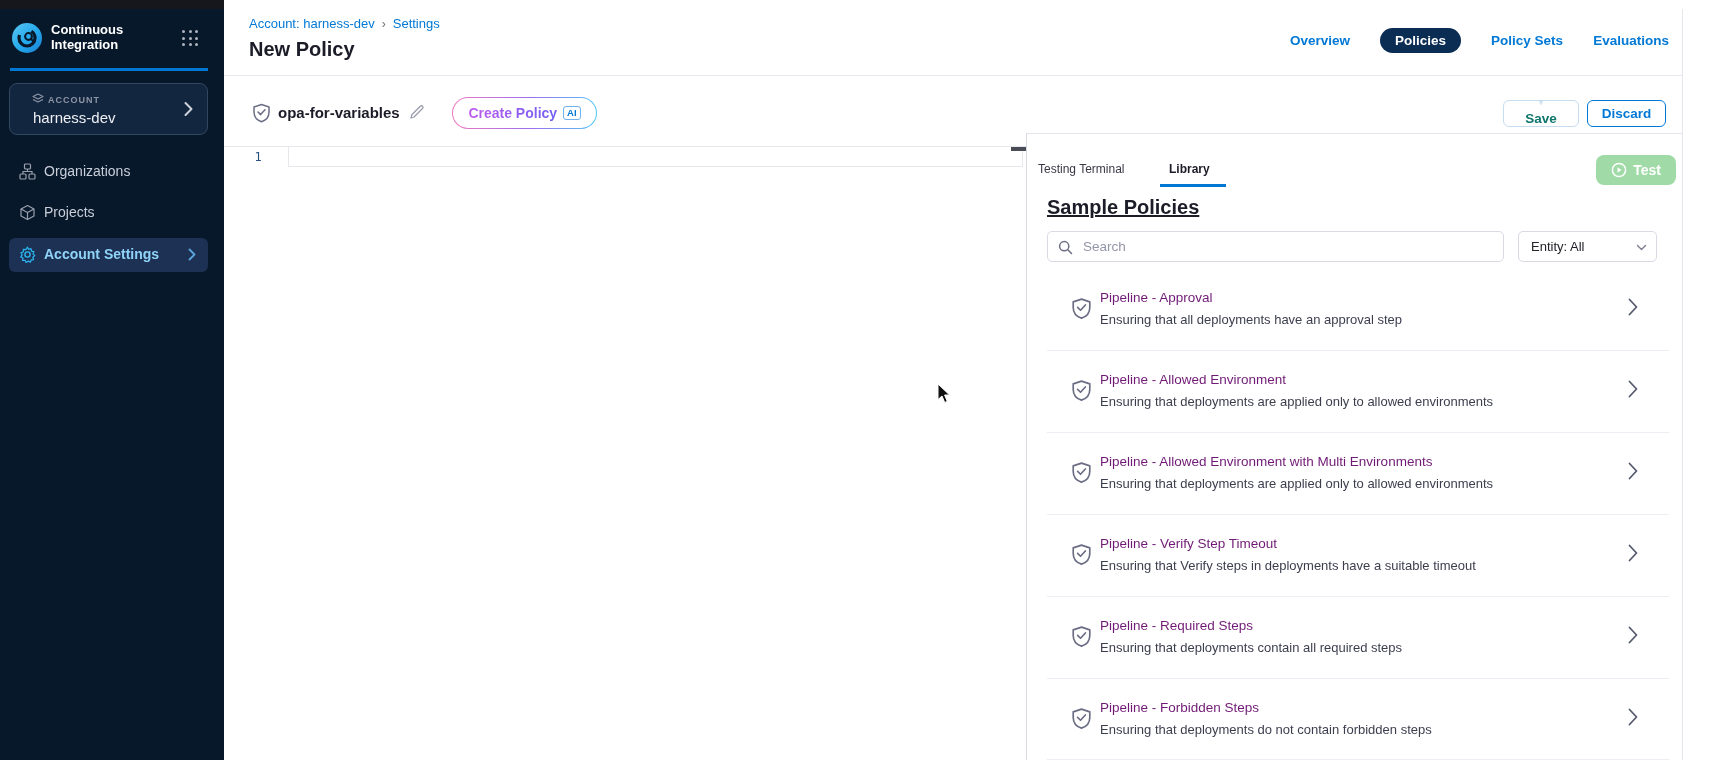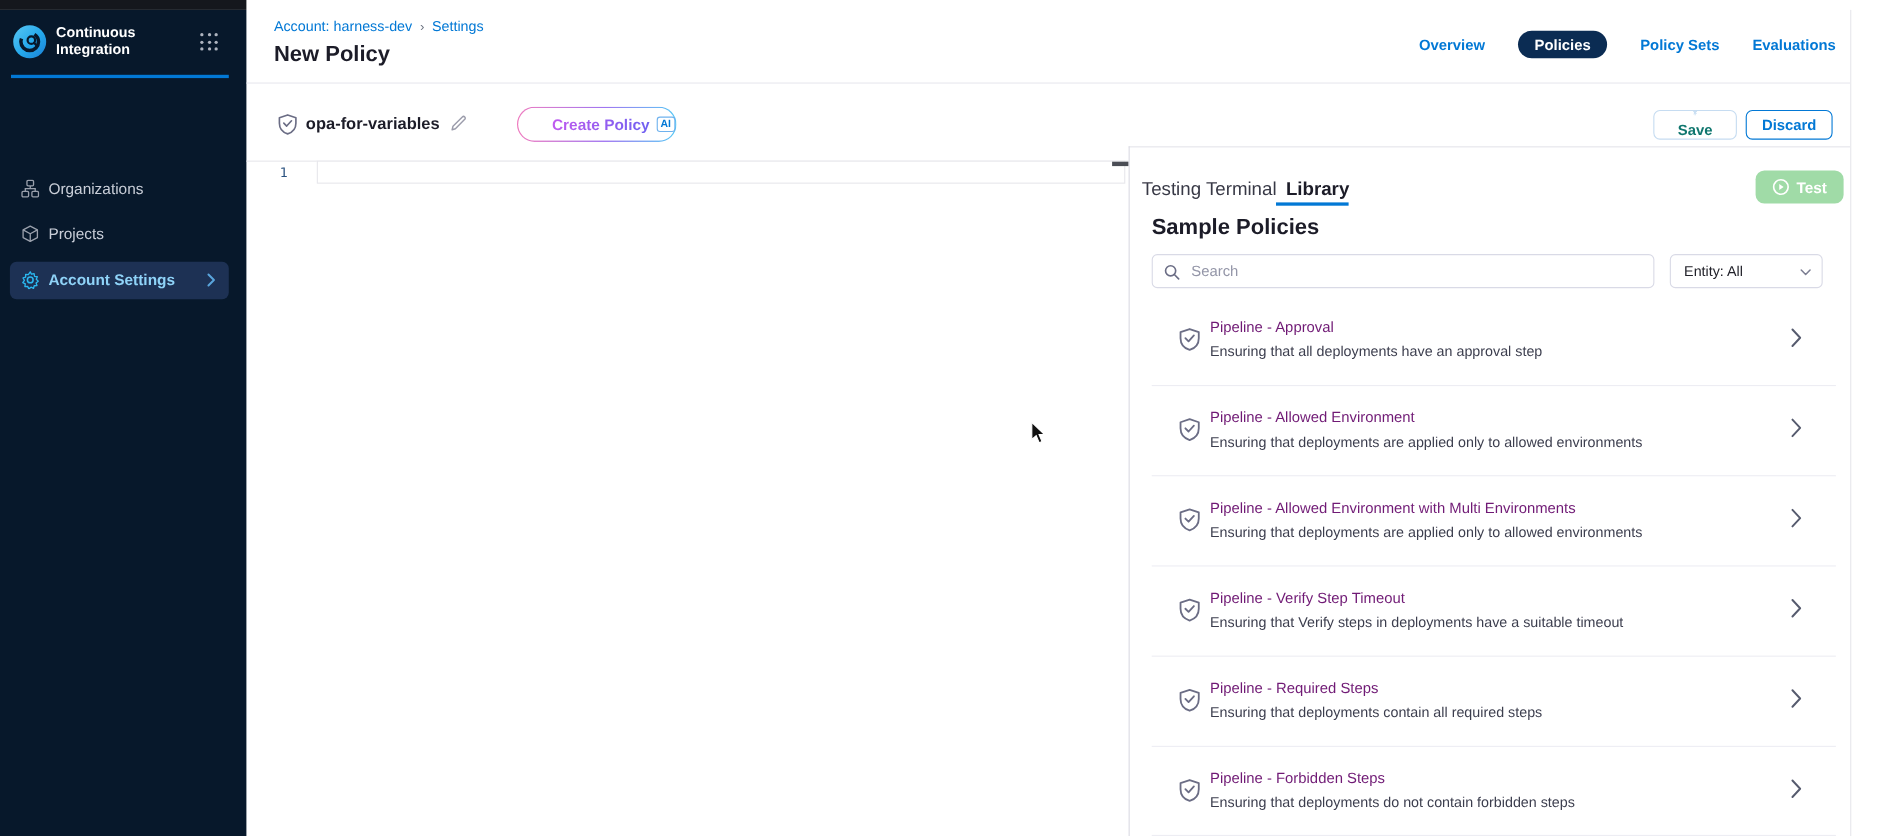--- a/index.html
+++ b/index.html
@@ -45,21 +45,21 @@
   .top-tab{font-size:13.5px;font-weight:600;color:#0278d5;cursor:pointer;white-space:nowrap;}
   .top-tab.pill{background:#0b2c53;color:#ffffff;border-radius:14px;padding:5px 15px;}
 
   
   .tb-shield{position:absolute;left:252px;top:103px;}
   .policy-name{position:absolute;left:278px;top:104px;font-size:15px;font-weight:700;color:#1c1c28;}
   .pencil{position:absolute;left:408px;top:103px;cursor:pointer;}
   .create-policy{position:absolute;left:452px;top:97px;width:145px;height:32px;border-radius:16px;
     border:1.5px solid transparent;cursor:pointer;
     background:linear-gradient(#fff,#fff) padding-box,linear-gradient(90deg,#ef79be 0%,#9b6ef0 55%,#53c8f5 100%) border-box;
-    display:flex;align-items:center;justify-content:flex-end;gap:6px;margin-left:18px;}
+    display:flex;align-items:center;justify-content:center;gap:6px;}
   .create-policy .cp-text{font-size:14px;font-weight:700;
     background:linear-gradient(90deg,#c05bef,#6e60f1);-webkit-background-clip:text;background-clip:text;color:transparent;}
   .ai-chip{font-size:9.5px;font-weight:700;color:#0278d5;border:1px solid #6fb2ee;border-radius:3px;padding:1px 3px;line-height:10px;}
 
   .btn{position:absolute;height:27px;border-radius:6px;background:#ffffff;display:flex;align-items:center;justify-content:center;gap:6px;
     font-size:13.5px;font-weight:600;cursor:pointer;}
   .btn-save{left:1503px;top:100px;width:76px;border:1px solid #c6dcf1;color:#0f766e;flex-direction:column;}
   .btn-discard{left:1587px;top:100px;width:79px;border:1.5px solid #0278d5;color:#0278d5;}
 
   
@@ -67,29 +67,29 @@
   .line-number{position:absolute;left:248px;top:150px;width:20px;text-align:center;
     font-family:"DejaVu Sans Mono","Liberation Mono",monospace;font-size:12px;color:#29517f;}
   .current-line{position:absolute;left:288px;top:146px;width:735px;height:21px;border:1px solid #e7e7ec;background:#ffffff;}
   .minimap-dash{position:absolute;left:1011px;top:147px;width:15px;height:4px;background:#4a4d55;}
 
   
   .panel-topline{position:absolute;left:1026px;top:133px;width:656px;height:1px;background:#e4e4ea;}
   .panel-leftline{position:absolute;left:1026px;top:133px;width:1px;height:627px;background:#dadae3;}
   .right-gutter{position:absolute;left:1682px;top:9px;width:1px;height:751px;background:#e6e6ec;}
 
-  .panel-tab{position:absolute;top:162px;font-size:17px;cursor:pointer;}
+  .panel-tab{position:absolute;top:162px;font-size:12px;cursor:pointer;}
   .panel-tab.inactive{left:1038px;color:#383946;}
   .panel-tab.active{left:1169px;color:#1c1c28;font-weight:700;}
   .tab-underline{position:absolute;left:1160px;top:184px;width:66px;height:3px;background:#0278d5;}
 
   .btn-test{position:absolute;left:1596px;top:155px;width:80px;height:30px;border-radius:8px;background:#a0dba7;
     display:flex;align-items:center;justify-content:center;gap:6px;color:#ffffff;font-size:14px;font-weight:700;cursor:pointer;}
 
-  .panel-heading{position:absolute;left:1047px;top:196px;font-size:20px;font-weight:700;color:#1c1c28;}
+  .panel-heading{position:absolute;left:1047px;top:196px;font-size:20px;font-weight:700;color:#1c1c28;text-decoration:underline;}
 
   .search-box{position:absolute;left:1047px;top:231px;width:457px;height:31px;border:1px solid #d9dae6;border-radius:5px;background:#fff;}
   .search-box svg{position:absolute;left:10px;top:8px;}
   .search-box input{position:absolute;left:33px;top:1px;width:410px;height:27px;border:none;outline:none;font-size:13.5px;color:#22222a;}
   .search-box input::placeholder{color:#9496a8;}
 
   .entity-select{position:absolute;left:1518px;top:231px;width:139px;height:31px;border:1px solid #d9dae6;border-radius:5px;
     background:#fff;cursor:pointer;display:flex;align-items:center;}
   .entity-select .es-label{margin-left:12px;font-size:13px;color:#22222a;}
   .entity-select svg{position:absolute;right:9px;top:10px;}
@@ -125,20 +125,31 @@
         <i></i>
         <i></i>
         <i></i>
         <i></i>
         <i></i>
         <i></i>
         <i></i>
     </div>
     <div class="logo-underline"></div>
 
+    <div class="account-card">
+      <svg class="layers-icon" width="12" height="12" viewBox="0 0 12 12">
+        <path d="M6 1 L11 3.5 L6 6 L1 3.5 Z" fill="none" stroke="#8d95a4" stroke-width="1.1" stroke-linejoin="round"></path>
+        <path d="M1 6.5 L6 9 L11 6.5" fill="none" stroke="#8d95a4" stroke-width="1.1" stroke-linejoin="round"></path>
+      </svg>
+      <div class="account-label">ACCOUNT</div>
+      <div class="account-name">harness-dev</div>
+      <svg class="account-chevron" width="9" height="16" viewBox="0 0 9 16">
+        <polyline points="1.5,2 7.5,8 1.5,14" fill="none" stroke="#ced3da" stroke-width="2" stroke-linecap="round" stroke-linejoin="round"></polyline>
+      </svg>
+    </div>
 
     <div class="nav-item" style="top:146px;">
       <svg class="nav-icon" width="17" height="17" viewBox="0 0 17 17">
         <rect x="5.5" y="1" width="6" height="5" rx="1" fill="none" stroke="#9aa0ac" stroke-width="1.2"></rect>
         <rect x="1" y="11" width="6" height="5" rx="1" fill="none" stroke="#9aa0ac" stroke-width="1.2"></rect>
         <rect x="10" y="11" width="6" height="5" rx="1" fill="none" stroke="#9aa0ac" stroke-width="1.2"></rect>
         <path d="M8.5 6 V8.5 M4 11 V8.5 H13 V11" fill="none" stroke="#9aa0ac" stroke-width="1.2"></path>
       </svg>
       <span class="nav-label">Organizations</span>
     </div>

